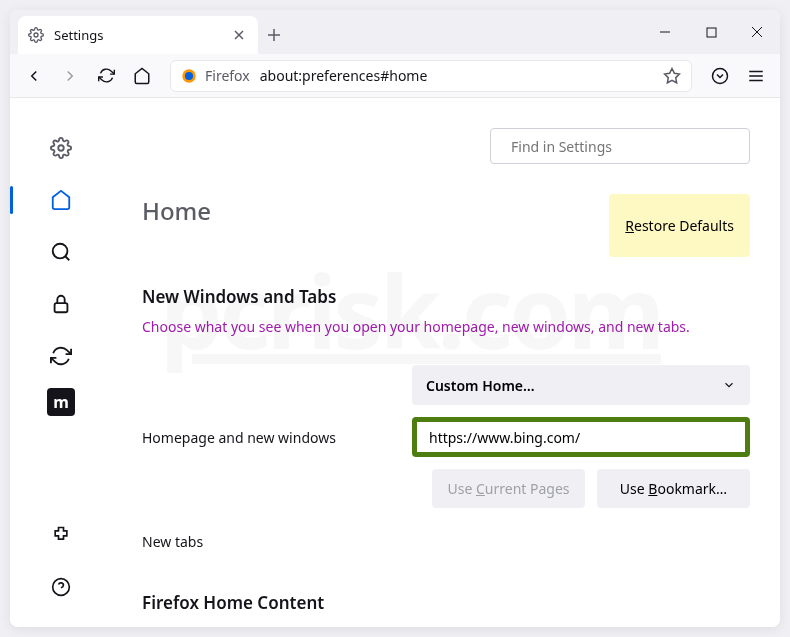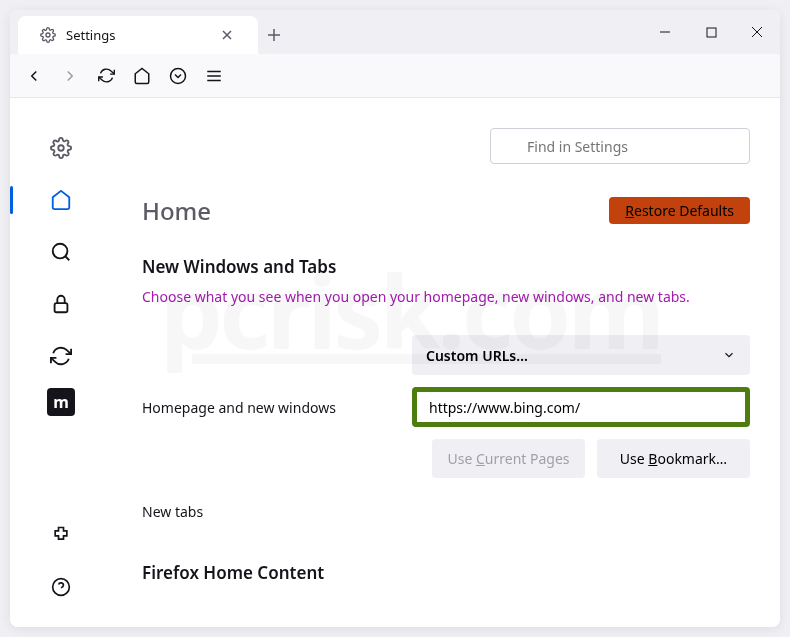--- a/index.html
+++ b/index.html
@@ -1,21 +1,21 @@
 <!DOCTYPE html>
 <html><head>
 <meta charset="utf-8">
 <style>
 * { margin: 0; padding: 0; box-sizing: border-box; font-family: "Segoe UI", system-ui, sans-serif; }
 body { width: 790px; height: 637px; background: #f0f0f4; overflow: hidden; position: relative; }
 
 .window { position: absolute; top: 10px; left: 10px; right: 10px; bottom: 10px; background: #fff; border-radius: 8px; box-shadow: 0 2px 12px rgba(0,0,0,0.08); display: flex; flex-direction: column; overflow: hidden; }
 
 .titlebar { height: 44px; display: flex; align-items: stretch; background: #f0f0f4; }
-.tab { width: 240px; background: #fff; border-radius: 8px 8px 0 0; display: flex; align-items: center; padding: 0 22px; margin-left: 8px; margin-top: 6px; gap: 10px; }
+.tab { width: 240px; background: #fff; border-radius: 8px 8px 0 0; display: flex; align-items: center; padding: 0 10px; margin-left: 8px; margin-top: 6px; gap: 10px; }
 .tab-icon { width: 16px; height: 16px; display: flex; align-items: center; justify-content: center; }
 .tab-title { flex: 1; font-size: 13px; color: #15141a; }
 .tab-close { width: 18px; height: 18px; display: flex; align-items: center; justify-content: center; cursor: pointer; border-radius: 4px; }
 .newtab { width: 32px; display: flex; align-items: center; justify-content: center; margin-top: 6px; cursor: pointer; }
 .win-controls { margin-left: auto; display: flex; align-items: center; }
 .win-btn { width: 46px; height: 44px; display: flex; align-items: center; justify-content: center; cursor: pointer; }
 
 .toolbar { height: 44px; background: #f9f9fb; display: flex; align-items: center; padding: 0 8px; gap: 4px; border-bottom: 1px solid #e7e7e9; }
 .tb-btn { width: 32px; height: 32px; display: flex; align-items: center; justify-content: center; border-radius: 4px; cursor: pointer; }
 .tb-btn.disabled { opacity: 0.4; cursor: default; }
@@ -30,27 +30,27 @@
 .sidebar { width: 102px; padding: 30px 0 0 0; display: flex; flex-direction: column; align-items: center; gap: 12px; }
 .side-btn { width: 40px; height: 40px; display: flex; align-items: center; justify-content: center; border-radius: 4px; cursor: pointer; }
 .side-btn.active { position: relative; }
 .side-btn.active svg { stroke: #0061e0; fill: none; }
 .side-btn.active::before { content: ''; position: absolute; left: -31px; top: 6px; bottom: 6px; width: 3px; background: #0061e0; border-radius: 2px; }
 .side-btn.m { background: #15141a; border-radius: 4px; width: 28px; height: 28px; color: #fff; font-weight: bold; font-size: 16px; }
 .sidebar-spacer { flex: 1; }
 
 .main { flex: 1; padding: 30px 30px 0 30px; overflow: hidden; }
 .search-row { display: flex; justify-content: flex-end; margin-bottom: 30px; }
-.search-input { width: 260px; height: 36px; border: 1px solid #cfcfd8; border-radius: 4px; padding: 0 12px 0 36px; font-size: 14px; background: #fff; position: relative; }
+.search-input { width: 260px; height: 36px; border: 1px solid #cfcfd8; border-radius: 4px; padding: 0 12px 0 20px; font-size: 14px; background: #fff; position: relative; }
 .search-wrap { position: relative; }
 .search-wrap .sicon { position: absolute; left: 10px; top: 9px; }
 
-.heading-row { display: flex; align-items: center; margin-bottom: 28px; gap: 21px; }
+.heading-row { display: flex; align-items: flex-start; margin-bottom: 28px; gap: 21px; }
 .h1 { font-size: 24px; font-weight: 500; color: #5b5b66; }
-.restore-btn { margin-left: auto; padding: 4px 16px; background: #c2410c; border: none; border-radius: 4px; font-size: 14px; cursor: pointer; }
+.restore-btn { margin-left: auto; padding: 22px 16px; background: #fef9c3; border: none; border-radius: 4px; font-size: 14px; cursor: pointer; }
 .restore-btn u { text-decoration: underline; }
 
 .h2 { font-size: 17px; font-weight: 600; color: #15141a; margin-bottom: 8px; }
 .desc { font-size: 14px; color: #a21caf; margin-bottom: 28px; line-height: 1.5; }
 
 .form-row { display: flex; align-items: center; margin-bottom: 12px; gap: 20px; }
 .form-label { width: 250px; font-size: 14px; color: #15141a; }
 .form-control { flex: 1; }
 .select { width: 100%; height: 40px; background: #f0f0f4; border: none; border-radius: 4px; padding: 0 14px; font-size: 14px; font-weight: 600; display: flex; align-items: center; justify-content: space-between; cursor: pointer; }
 .text-input { width: 100%; height: 40px; border: 5px solid #4d7c0f; border-radius: 4px; padding: 0 12px; font-size: 14px; }
@@ -123,20 +123,37 @@
         <svg width="17" height="17" viewBox="0 0 24 24" fill="none" stroke="#15141a" stroke-width="2">
           <path d="M23 4v6h-6M1 20v-6h6"></path>
           <path d="M3.51 9a9 9 0 0 1 14.85-3.36L23 10M1 14l4.64 4.36A9 9 0 0 0 20.49 15"></path>
         </svg>
       </div>
     <div class="tb-btn">
         <svg width="18" height="18" viewBox="0 0 24 24" fill="none" stroke="#15141a" stroke-width="2">
           <path d="M3 9l9-7 9 7v11a2 2 0 0 1-2 2H5a2 2 0 0 1-2-2z"></path>
         </svg>
       </div>
+    <div class="urlbar">
+      <span class="urlbar-icon">
+        <svg width="16" height="16" viewBox="0 0 24 24">
+            <circle cx="12" cy="12" r="10" fill="#ff9500"></circle>
+            <circle cx="12" cy="12" r="6" fill="#0060df"></circle>
+          </svg>
+      </span>
+      <span class="urlbar-text">
+        <span class="prefix">Firefox</span>
+        <span>about:preferences#home</span>
+      </span>
+      <span class="urlbar-bookmark">
+        <svg width="18" height="18" viewBox="0 0 24 24" fill="none" stroke="#5b5b66" stroke-width="2">
+            <polygon points="12 2 15.09 8.26 22 9.27 17 14.14 18.18 21.02 12 17.77 5.82 21.02 7 14.14 2 9.27 8.91 8.26 12 2"></polygon>
+          </svg>
+      </span>
+    </div>
     <div class="tb-btn">
         <svg width="18" height="18" viewBox="0 0 24 24" fill="none" stroke="#15141a" stroke-width="2">
           <path d="M12 2a10 10 0 1 0 0 20 10 10 0 0 0 0-20zM8 10l4 4 4-4"></path>
         </svg>
       </div>
     <div class="tb-btn">
         <svg width="18" height="18" viewBox="0 0 24 24" stroke="#15141a" stroke-width="2">
           <path d="M3 6h18M3 12h18M3 18h18"></path>
         </svg>
       </div>
@@ -208,21 +225,21 @@
         <button class="restore-btn"><u>R</u><span>estore Defaults</span></button>
       </div>
 
       <h2 class="h2">New Windows and Tabs</h2>
       <p class="desc">Choose what you see when you open your homepage, new windows, and new tabs.</p>
 
       <div class="form-row">
         <div class="form-label"></div>
         <div class="form-control">
           <div class="select">
-            <span>Custom URLs…</span>
+            <span>Custom Home…</span>
             <span>
                 <svg width="14" height="14" viewBox="0 0 24 24" fill="none" stroke="#15141a" stroke-width="2">
                   <path d="M6 9l6 6 6-6"></path>
                 </svg>
               </span>
           </div>
         </div>
       </div>
 
       <div class="form-row">

